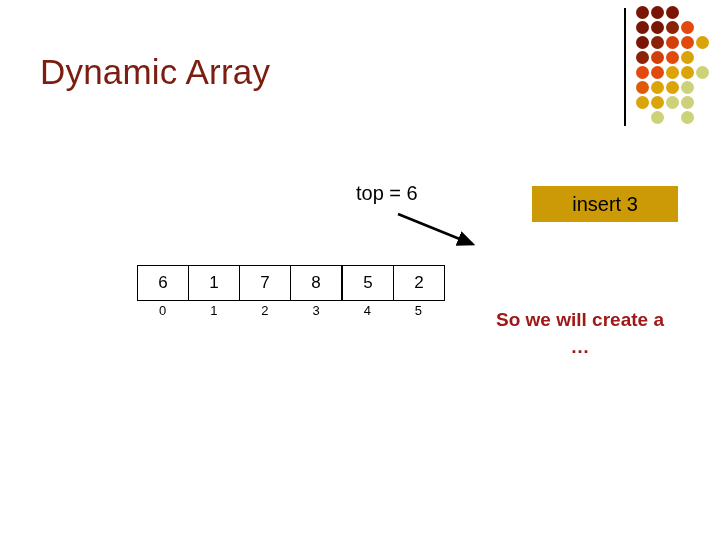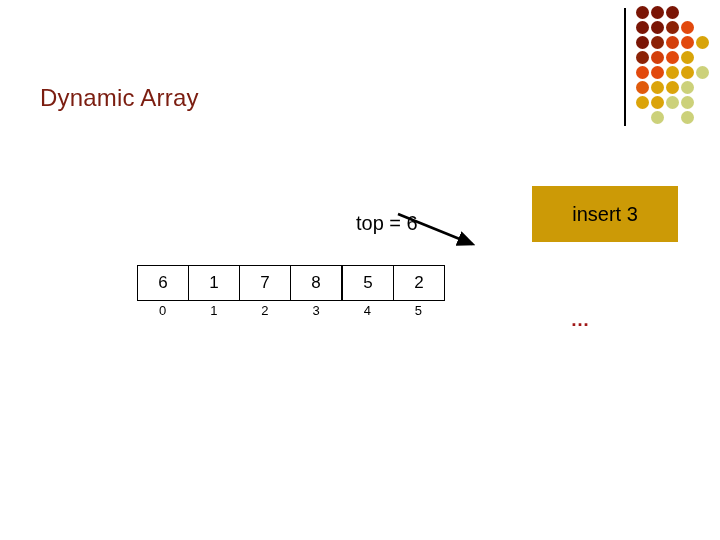--- a/index.html
+++ b/index.html
@@ -37,37 +37,36 @@
     top: 8px;
     width: 2px;
     height: 118px;
     background: #000000;
   }
 
   
   #page-title {
     position: absolute;
     left: 40px;
-    top: 84px;
-    font-size: 24px;
+    top: 52px;
+    font-size: 35px;
     font-weight: normal;
     color: #7b1d10;
     letter-spacing: 0.2px;
     white-space: nowrap;
   }
 
   
   #top-label {
     position: absolute;
     left: 356px;
     top: 182px;
     font-size: 20px;
     color: #000000;
     white-space: nowrap;
-    margin-top: 30px;
   }
   #top-arrow {
     position: absolute;
     left: 392px;
     top: 206px;
     width: 100px;
     height: 50px;
   }
 
   
@@ -104,21 +103,21 @@
     font-size: 13px;
     color: #000000;
   }
 
   
   #insert-badge {
     position: absolute;
     left: 532px;
     top: 186px;
     width: 146px;
-    height: 56px;
+    height: 36px;
     background: #cc9a06;
     display: flex;
     align-items: center;
     justify-content: center;
     font-size: 20px;
     color: #000000;
   }
 
   
   #explanation {
@@ -204,14 +203,15 @@
 <div id="index-row">
     <div class="idx">0</div>
     <div class="idx">1</div>
     <div class="idx">2</div>
     <div class="idx">3</div>
     <div class="idx">4</div>
     <div class="idx">5</div>
   </div>
 
 <div id="explanation">
+  <div>So we will create a</div>
   <div>…</div>
 </div>
 
 </body></html>

